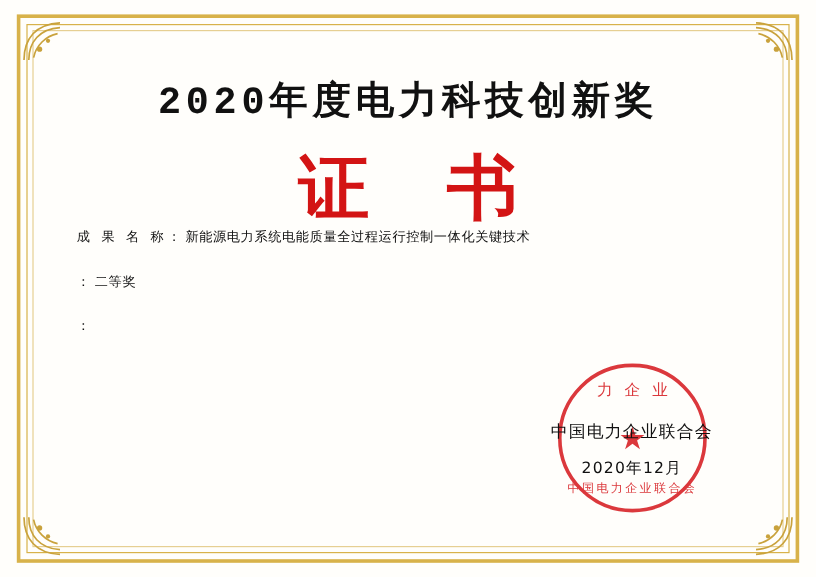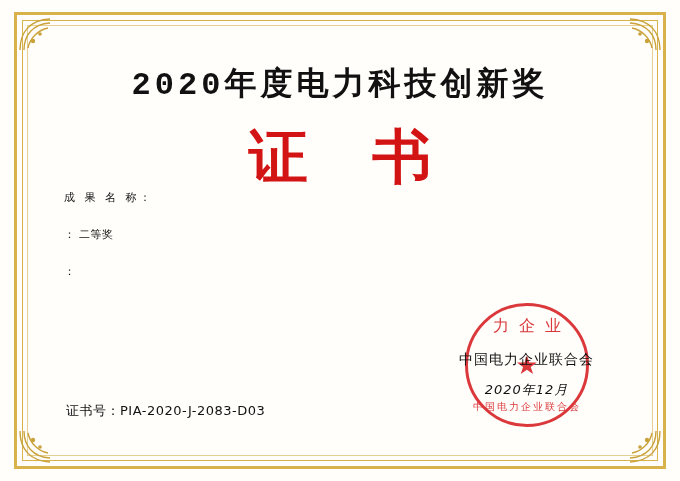--- a/index.html
+++ b/index.html
@@ -162,21 +162,21 @@
     font-size: 26px;
     line-height: 1;
   }
   .seal-text-top {
     position: absolute;
     left: 0;
     top: 10px;
     width: 118px;
     text-align: center;
     font-family: "DejaVu Sans", "Liberation Sans", sans-serif;
-    font-size: 16px;
+    font-size: 13px;
     color: #d8282c;
     letter-spacing: 10px;
     text-indent: 10px;
   }
   .seal-text-bottom {
     position: absolute;
     left: 0;
     bottom: 10px;
     width: 118px;
     text-align: center;
@@ -202,21 +202,20 @@
     position: absolute;
     left: -8px;
     top: 78px;
     width: 175px;
     text-align: center;
     font-family: "DejaVu Sans", "Liberation Sans", sans-serif;
     font-size: 13px;
     color: #111111;
     letter-spacing: 1px;
     white-space: nowrap;
-    font-style: italic;
   }
 </style>
 </head>
 <body>
 
 <div class="certificate">
 
   <div class="border-outer"></div>
   <div class="border-inner"></div>
   <div class="border-thin"></div>
@@ -258,31 +257,31 @@
     </svg>
   </div>
 
   <div class="title">2020年度电力科技创新奖</div>
   <div class="subtitle">证 书</div>
 
   <div class="fields">
     <div class="field-row">
       <span class="field-label">成 果 名 称</span>
       <span class="field-colon">：</span>
+      <span class="field-value">新能源电力系统电能质量全过程运行控制一体化关键技术</span>
     </div>
     <div class="field-row">
       <span class="field-colon">：</span>
       <span class="field-value">二等奖</span>
     </div>
     <div class="field-row">
       <span class="field-colon">：</span>
     </div>
   </div>
 
-  <div class="cert-no">证书号：PIA-2020-J-2083-D03</div>
 
   <div class="seal-area">
     <div class="seal">
       <div class="seal-text-top">力企业</div>
       <div class="seal-star">★</div>
       <div class="seal-text-bottom">中国电力企业联合会</div>
     </div>
     <div class="issuer">中国电力企业联合会</div>
     <div class="issue-date">2020年12月</div>
   </div>

